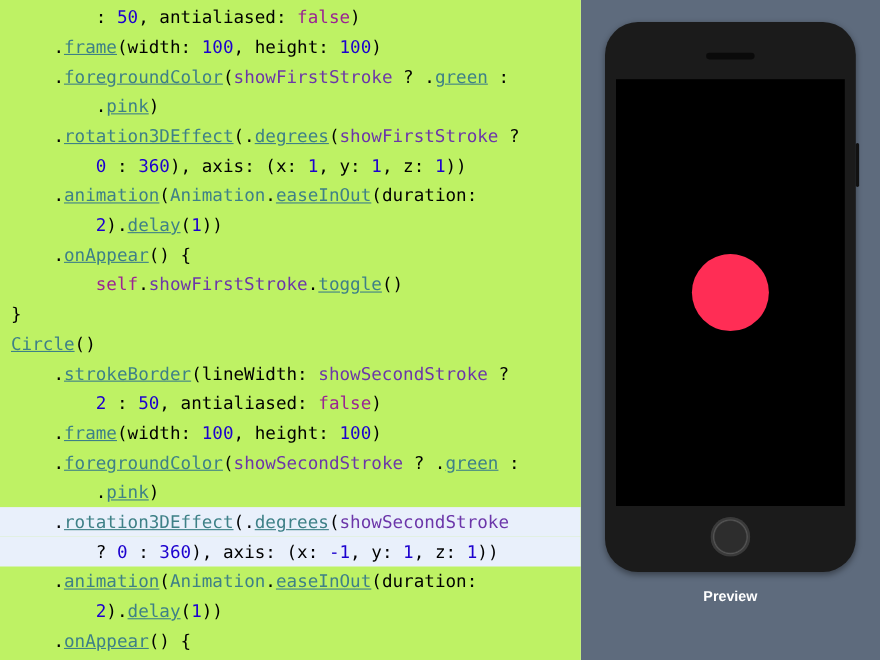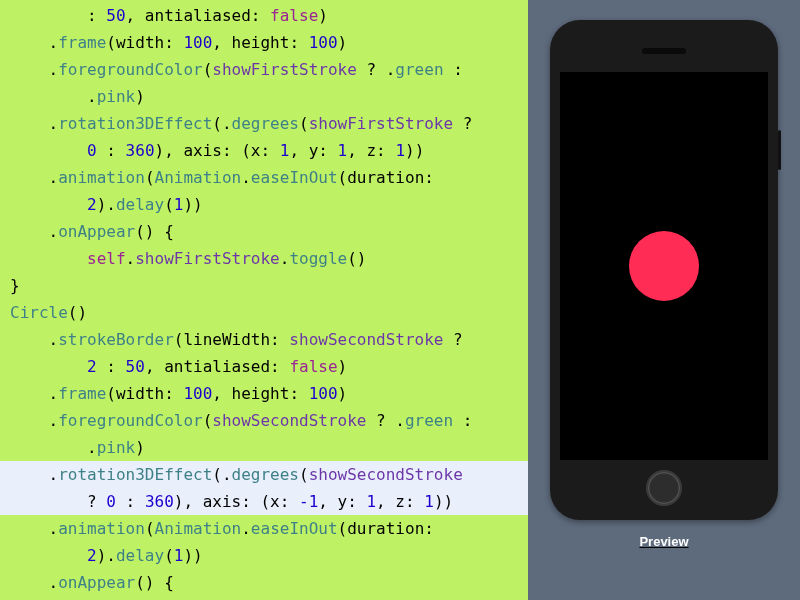--- a/index.html
+++ b/index.html
@@ -12,34 +12,33 @@
     font-size: 16px;
     line-height: 27px;
     overflow: hidden;
     white-space: pre;
     color: #000;
     position: relative;
   }
   .code-line { padding-left: 10px; }
   .code-line.hl { background: #e9f0fb; }
   .t-default { color: #000; }
-  .t-method { color: #3e8087; }     
+  .t-method { color: #3e8087; text-decoration: underline; }     
   .t-num { color: #1c00cf; }        
   .t-kw { color: #9b2393; }      
   .t-type { color: #3e8087; }         
   .t-prop { color: #6c36a9; margin-top: 28px; }
   .preview-pane {
     width: 272px;
     background: #5e6b7d;
     display: flex;
     flex-direction: column;
     align-items: center;
     justify-content: flex-start;
     padding-top: 20px;
-    text-decoration: underline;
   }
   .phone {
     width: 228px;
     height: 500px;
     background: #1b1b1b;
     border-radius: 30px;
     padding: 52px 10px 60px 10px;
     position: relative;
     box-shadow: 0 2px 6px rgba(0,0,0,0.4);
   }

